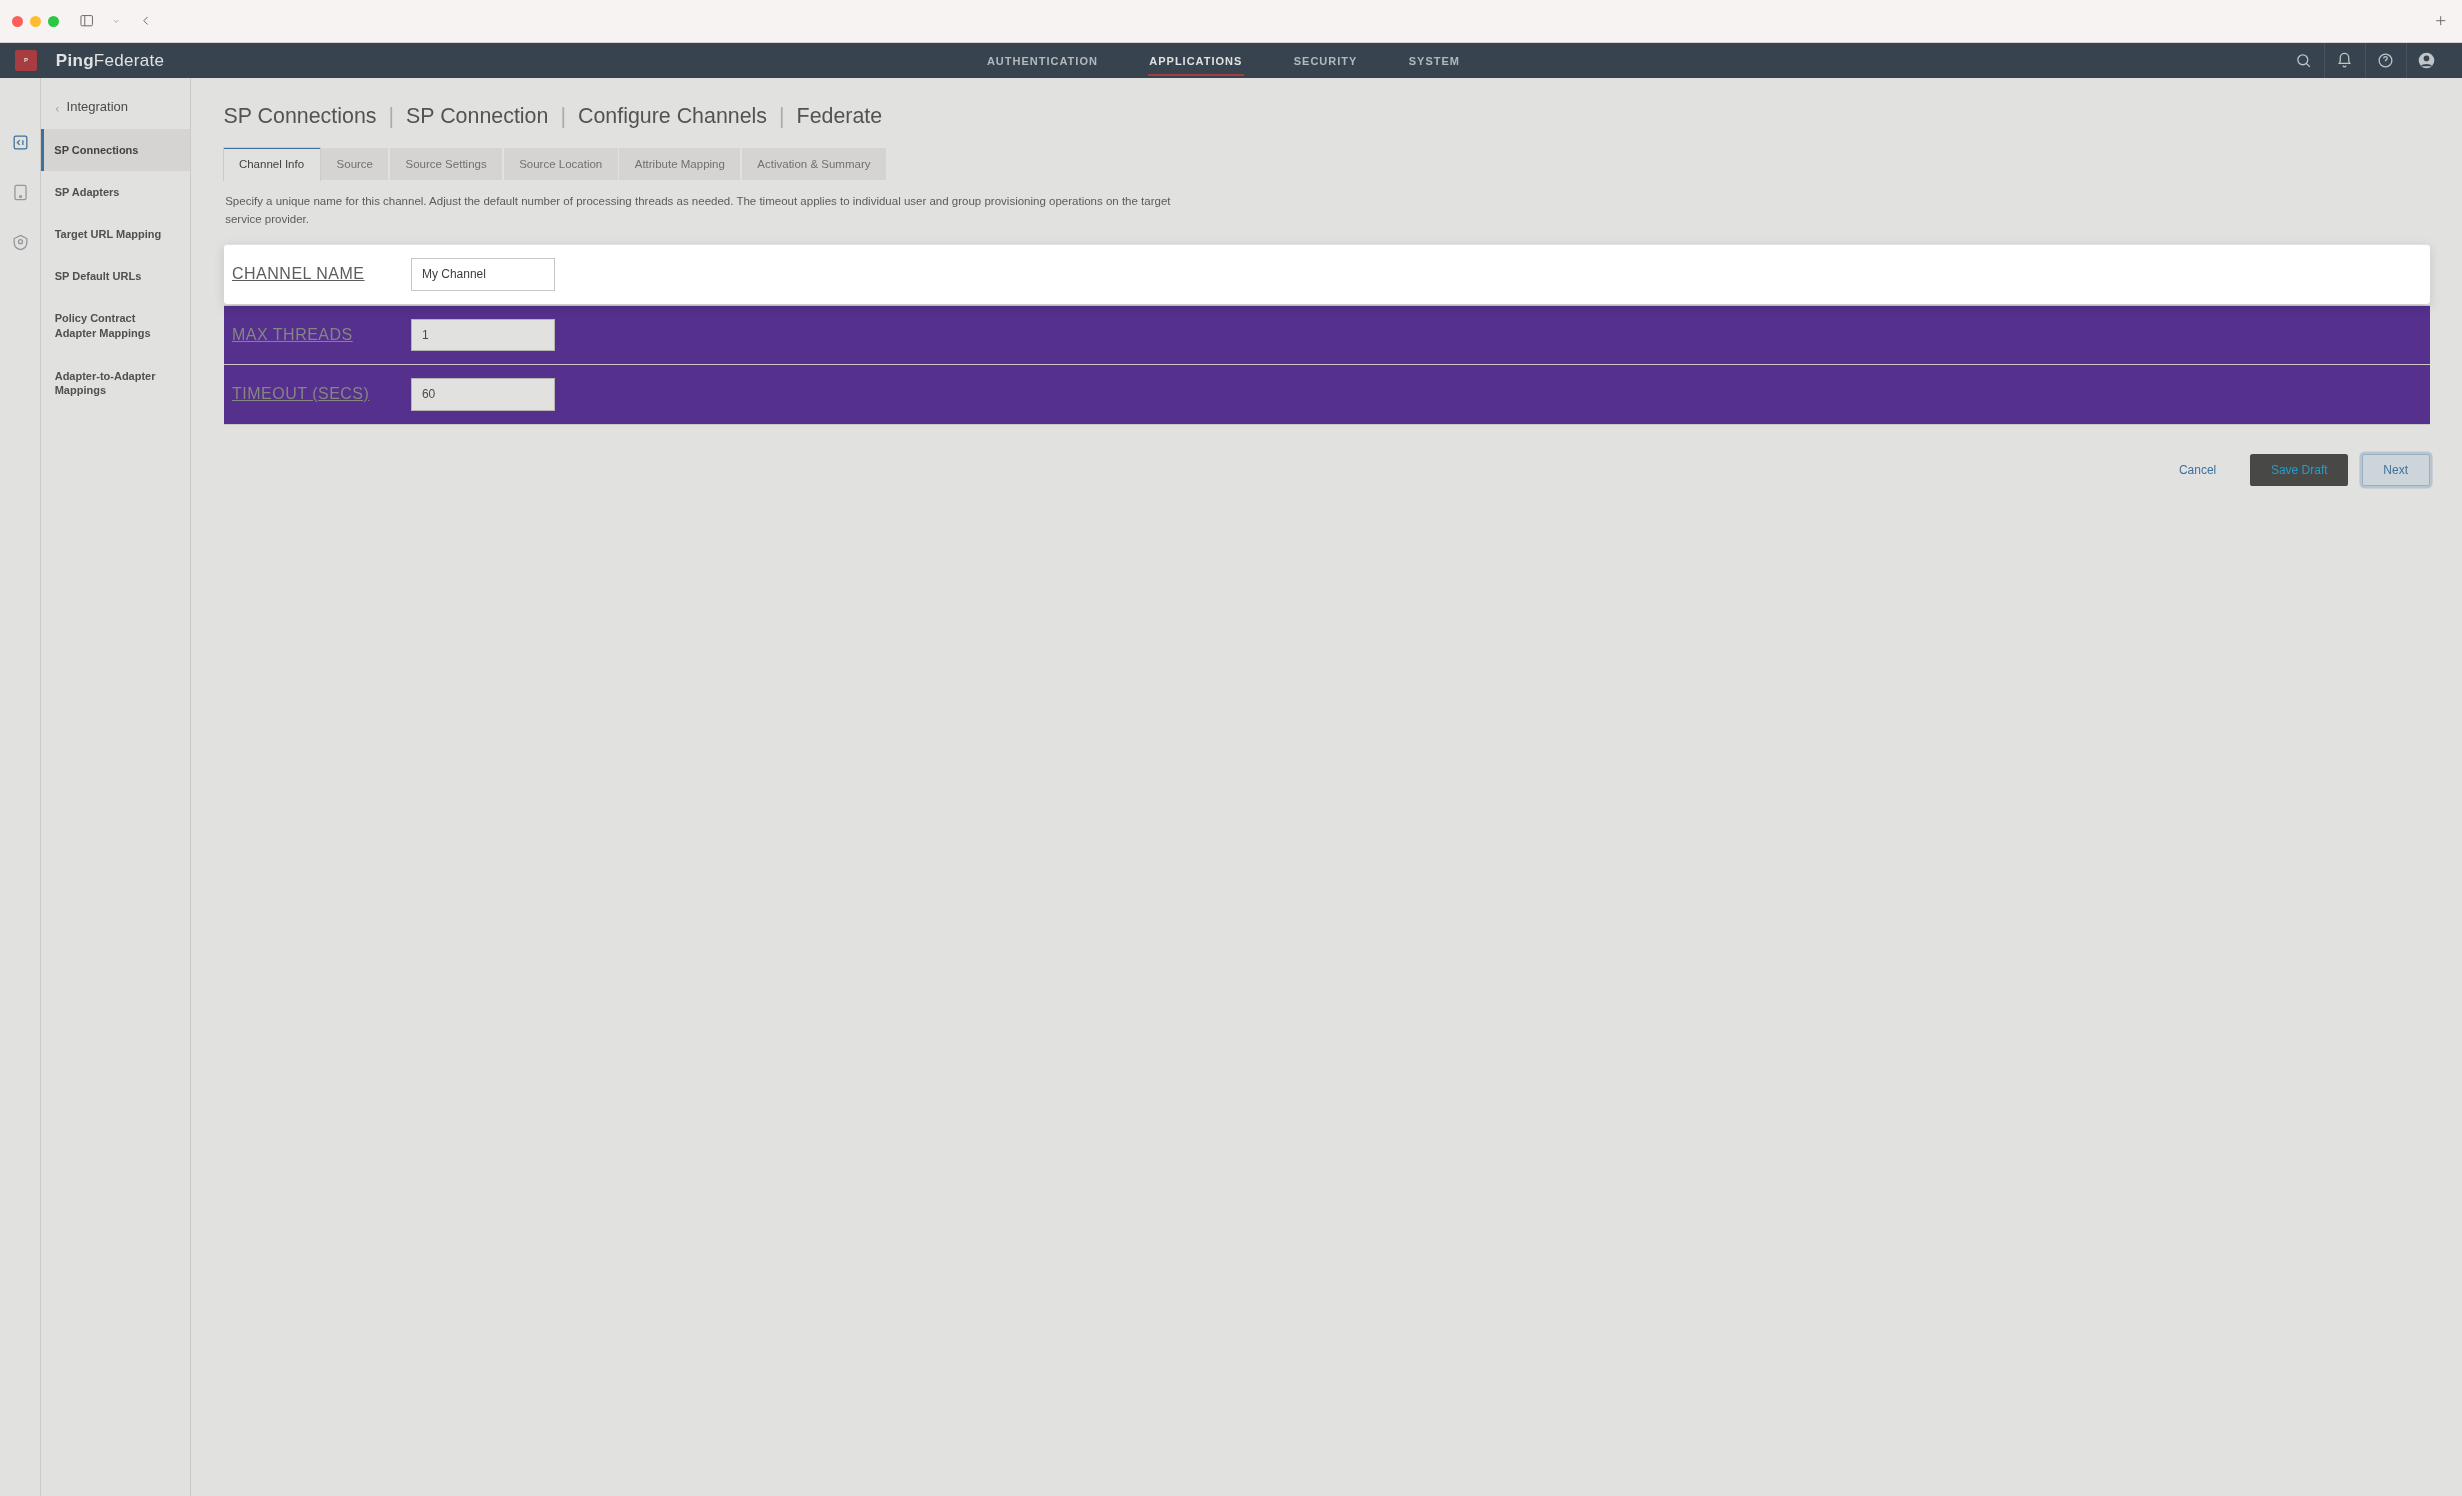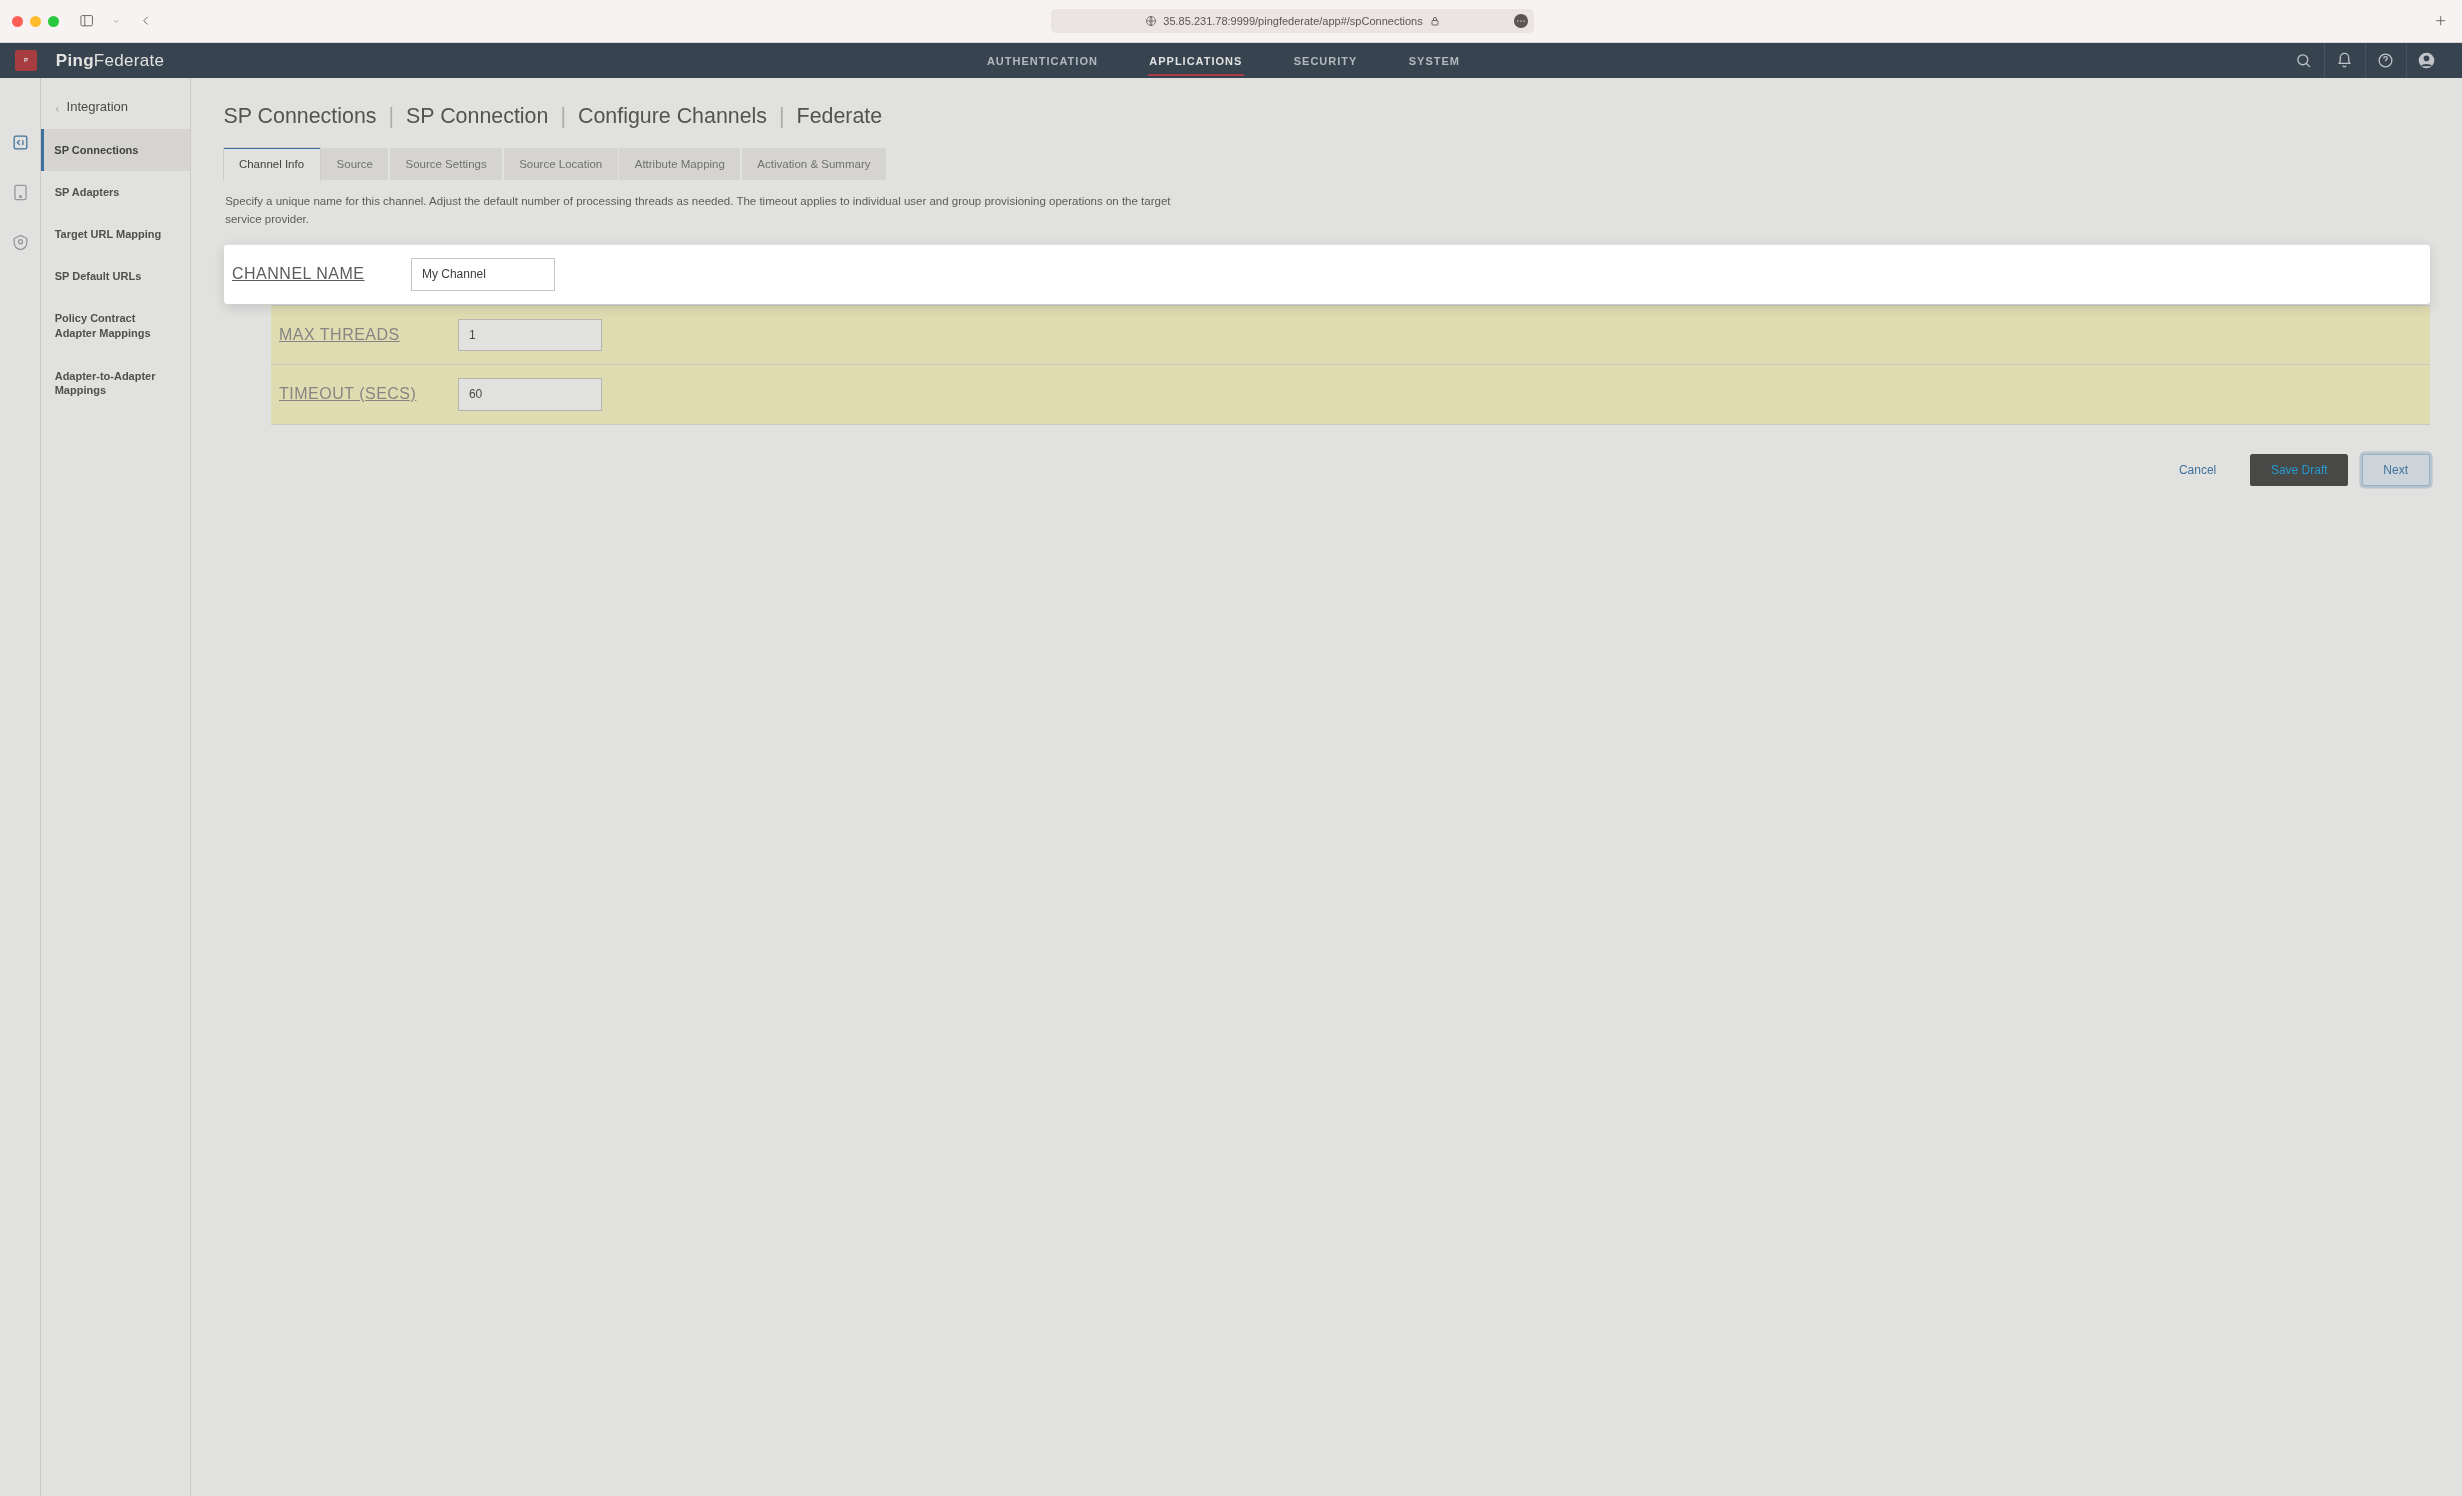--- a/index.html
+++ b/index.html
@@ -95,22 +95,22 @@
   .tab{
     padding:10.3px 15.4px 9.4px;font-size:11.5px;color:#6f6f6f;background:#f1efed;
     cursor:pointer;white-space:nowrap;
   }
   .tab.active{background:#fff;color:#333;border-top:1.7px solid #2f6fa7;padding-top:8.5px;
     box-shadow:0 0.9px 0 #fff, 0 0 0 0.9px #e3e0de;}
   .desc{font-size:11.5px;color:#555;line-height:1.5;margin:12px 1.7px 15.4px;max-width:958px;}
 
   .form-rows{display:flex;flex-direction:column;}
   .row{
-    display:flex;align-items:center;background:#fef9c3;
-    padding:13px 8.5px 13px 5.1px;border-top:0.9px solid #e3e0de;margin-left:47px;
+    display:flex;align-items:center;background:#4c1d95;
+    padding:13px 8.5px 13px 5.1px;border-top:0.9px solid #e3e0de;
   }
   .row:last-of-type{border-bottom:0.9px solid #e3e0de;}
   .row.highlight{
     background:#fff;box-shadow:0 3.4px 12px rgba(0,0,0,0.12);border-radius:3.4px;
     position:relative;z-index:2;margin:0.9px 0;
   }
   .row .lbl{
     width:182px;padding-left:3.4px;font-size:16px;letter-spacing:0.5px;
     color:#5c5c5c;text-transform:uppercase;text-decoration:underline;
   }
@@ -159,38 +159,20 @@
     <svg viewBox="0 0 24 24">
         <polyline points="6 9 12 15 18 9"></polyline>
       </svg>
   </div>
   <div class="mac-icon">
     <svg viewBox="0 0 24 24">
         <polyline points="15 18 9 12 15 6"></polyline>
       </svg>
   </div>
 
-  <div class="addr-wrap">
-    <div class="addr">
-      <span class="globe">
-        <svg viewBox="0 0 24 24" stroke="#5a5553" fill="none" stroke-width="1.5">
-            <circle cx="12" cy="12" r="9"></circle>
-            <path d="M3 12h18M12 3c2.5 3 2.5 15 0 18M12 3c-2.5 3-2.5 15 0 18"></path>
-          </svg>
-      </span>
-      <span>35.85.231.78:9999/pingfederate/app#/spConnections</span>
-      <span class="lock">
-        <svg viewBox="0 0 24 24" stroke="#5a5553" fill="none" stroke-width="1.8">
-            <rect x="6" y="11" width="12" height="9" rx="1.5"></rect>
-            <path d="M9 11V8a3 3 0 0 1 6 0v3"></path>
-          </svg>
-      </span>
-      <span class="ellipsis">⋯</span>
-    </div>
-  </div>
 
   <div class="mac-icon mac-plus">
     <svg viewBox="0 0 24 24">
         <line x1="12" y1="5" x2="12" y2="19"></line>
         <line x1="5" y1="12" x2="19" y2="12"></line>
       </svg>
   </div>
 </div>
 
 <div class="ping-header">

